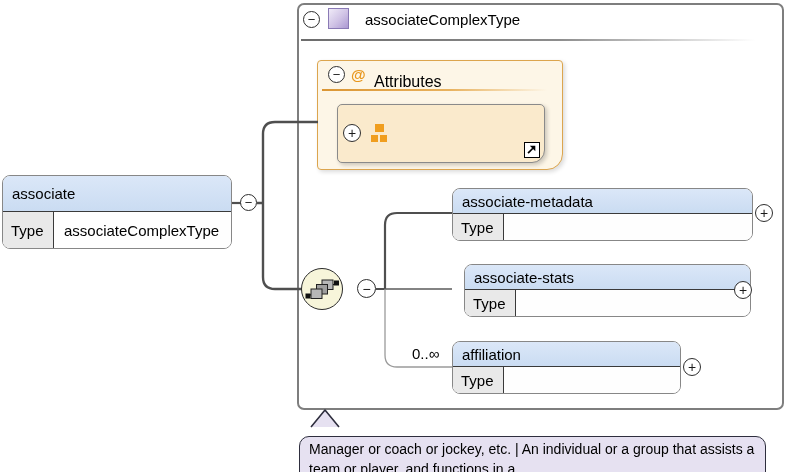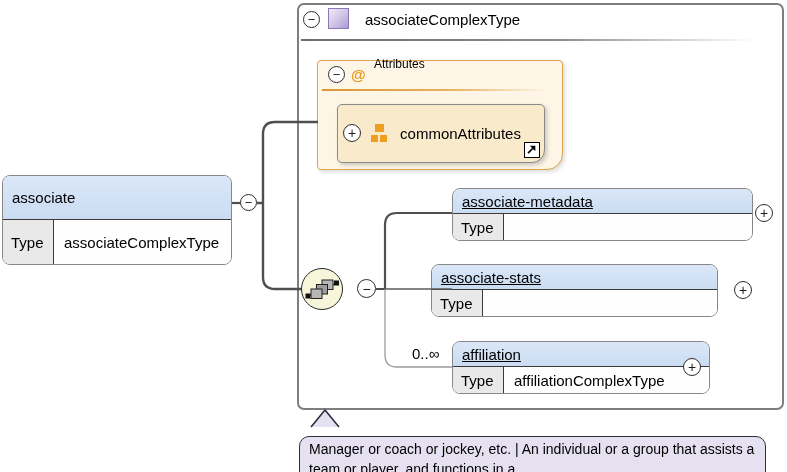--- a/index.html
+++ b/index.html
@@ -10,21 +10,21 @@
   
   .el-box { position:absolute; border:1px solid #878787; border-radius:8px;
             overflow:hidden; background:#fdfdfd; z-index:2; }
   .el-header { display:flex; align-items:center; padding-left:9px;
                background:linear-gradient(180deg,#dbe7f8 0%,#cadcf2 100%);
                border-bottom:1px solid #3a3a3a; font-size:15px; }
   .el-row { display:flex; align-items:stretch; font-size:15px; background:#fefefe; }
   .el-type-label { width:51px; background:#e9e9e9; border-right:1px solid #3a3a3a;
                    display:flex; align-items:center; padding-left:8px; flex:none; }
   .el-type-value { display:flex; align-items:center; padding-left:10px; }
-  .h28 { height:44px; } .h26 { height:26px; } .h25 { height:25px;text-decoration:underline; }
+  .h28 { height:36px; } .h26 { height:26px; } .h25 { height:25px; }
 
   
   .toggle { position:absolute; z-index:4; background:#fff; border:1px solid #2e2e2e;
             border-radius:50%; display:flex; align-items:center; justify-content:center;
             font-size:13px; line-height:1; color:#1a1a1a; cursor:default; }
   .t17 { width:17px; height:17px; }
   .t18 { width:18px; height:18px; font-size:14px; }
   .t19 { width:19px; height:19px; font-size:14px; }
 
   
@@ -37,21 +37,21 @@
              border:1px solid #8a7ab5;
              background:linear-gradient(135deg,#f0ebf8 0%,#cfc2e5 55%,#ab98d2 100%); }
 
   
   #attr-box { position:absolute; left:317px; top:60px; width:246px; height:110px;
               background:#fdf6e7; border:1px solid #dca54e;
               border-radius:4px 4px 16px 4px; box-shadow:2px 2px 4px rgba(0,0,0,.14);
               z-index:2; }
   #attr-at { position:absolute; left:351px; top:66px; font-size:15px; font-weight:bold;
              color:#e8971e; z-index:3; }
-  #attr-label { position:absolute; left:374px; top:57px; font-size:12px; z-index:3; }
+  #attr-label { position:absolute; left:374px; top:73px; font-size:16px; z-index:3; }
   #attr-underline { position:absolute; left:322px; top:89px; width:232px; height:2px; z-index:3;
        background:linear-gradient(to right,#db9634 0%,#e8b25f 55%,rgba(232,178,95,0) 97%); }
   #cattr-box { position:absolute; left:337px; top:104px; width:208px; height:59px;
                background:#faeacc; border:1px solid #8a8a8a;
                border-radius:5px 5px 13px 5px; box-shadow:2px 2px 4px rgba(0,0,0,.20);
                z-index:3; }
   #cattr-label { position:absolute; left:55px; right:16px; top:20px; text-align:center;
                  font-size:15px; }
   #cattr-icon { position:absolute; left:33px; top:19px; }
   #cattr-arrow { position:absolute; right:4px; bottom:4px; width:16px; height:16px;
@@ -90,21 +90,20 @@
   <div id="attr-label">Attributes</div>
   <div id="attr-underline"></div>
 
   <div id="cattr-box">
     <div class="toggle t18" style="left:5px; top:19px; position:absolute;">+</div>
     <svg id="cattr-icon" width="19" height="19" viewBox="0 0 19 19">
       <rect x="4" y="0" width="9" height="8" fill="#f09e1e"></rect>
       <rect x="0" y="11" width="7" height="7" fill="#f09e1e"></rect>
       <rect x="9" y="11" width="7" height="7" fill="#f09e1e"></rect>
     </svg>
-    <div id="cattr-label">commonAttributes</div>
     <svg id="cattr-arrow" viewBox="0 0 16 16">
       <path d="M3.5 11.5 L9 6" stroke="#000" stroke-width="2" fill="none"></path>
       <polygon points="5.5,3.2 11.8,3.2 11.8,9.5" fill="#000"></polygon>
     </svg>
   </div>
 
   <div class="el-box" style="left:2px; top:175px; width:230px;">
     <div class="el-header h28">associate</div>
     <div class="el-row h28">
       <div class="el-type-label">Type</div>
@@ -126,34 +125,33 @@
   <div class="toggle t19" style="left:357px; top:279px;">−</div>
 
   <div class="el-box" style="left:452px; top:188px; width:301px;">
     <div class="el-header h25">associate-metadata</div>
     <div class="el-row h26">
       <div class="el-type-label">Type</div>
     </div>
   </div>
   <div class="toggle t18" style="left:755px; top:204px;">+</div>
 
-  <div class="el-box" style="left:431px; top:264px; width:287px;">
+  <div class="el-box" style="left:464px; top:264px; width:287px;">
     <div class="el-header h25">associate-stats</div>
     <div class="el-row h26">
       <div class="el-type-label">Type</div>
     </div>
   </div>
   <div class="toggle t18" style="left:734px; top:281px;">+</div>
 
   <div id="cardinality">0..∞</div>
-  <div class="el-box" style="left:452px; top:341px; width:258px;">
+  <div class="el-box" style="left:452px; top:341px; width:229px;">
     <div class="el-header h25">affiliation</div>
     <div class="el-row h26">
       <div class="el-type-label">Type</div>
-      <div class="el-type-value">affiliationComplexType</div>
     </div>
   </div>
   <div class="toggle t18" style="left:683px; top:358px;">+</div>
 
   <div id="annotation">Manager or coach or jockey, etc. | An individual or a group that assists a team or player, and functions in a...</div>
 
   <svg id="wires" width="787" height="472" viewBox="0 0 787 472">
     <path d="M232 203 H241" stroke="#4f4f4f" stroke-width="2.2" fill="none"></path>
     <path d="M257 203 H263 M263 203 V134 Q263 122 275 122 H318 M263 203 V277 Q263 289 275 289 H303" stroke="#4f4f4f" stroke-width="2.4" fill="none"></path>
     <path d="M376 289 H385 V225 Q385 213 397 213 H452" stroke="#4f4f4f" stroke-width="2.2" fill="none"></path>

